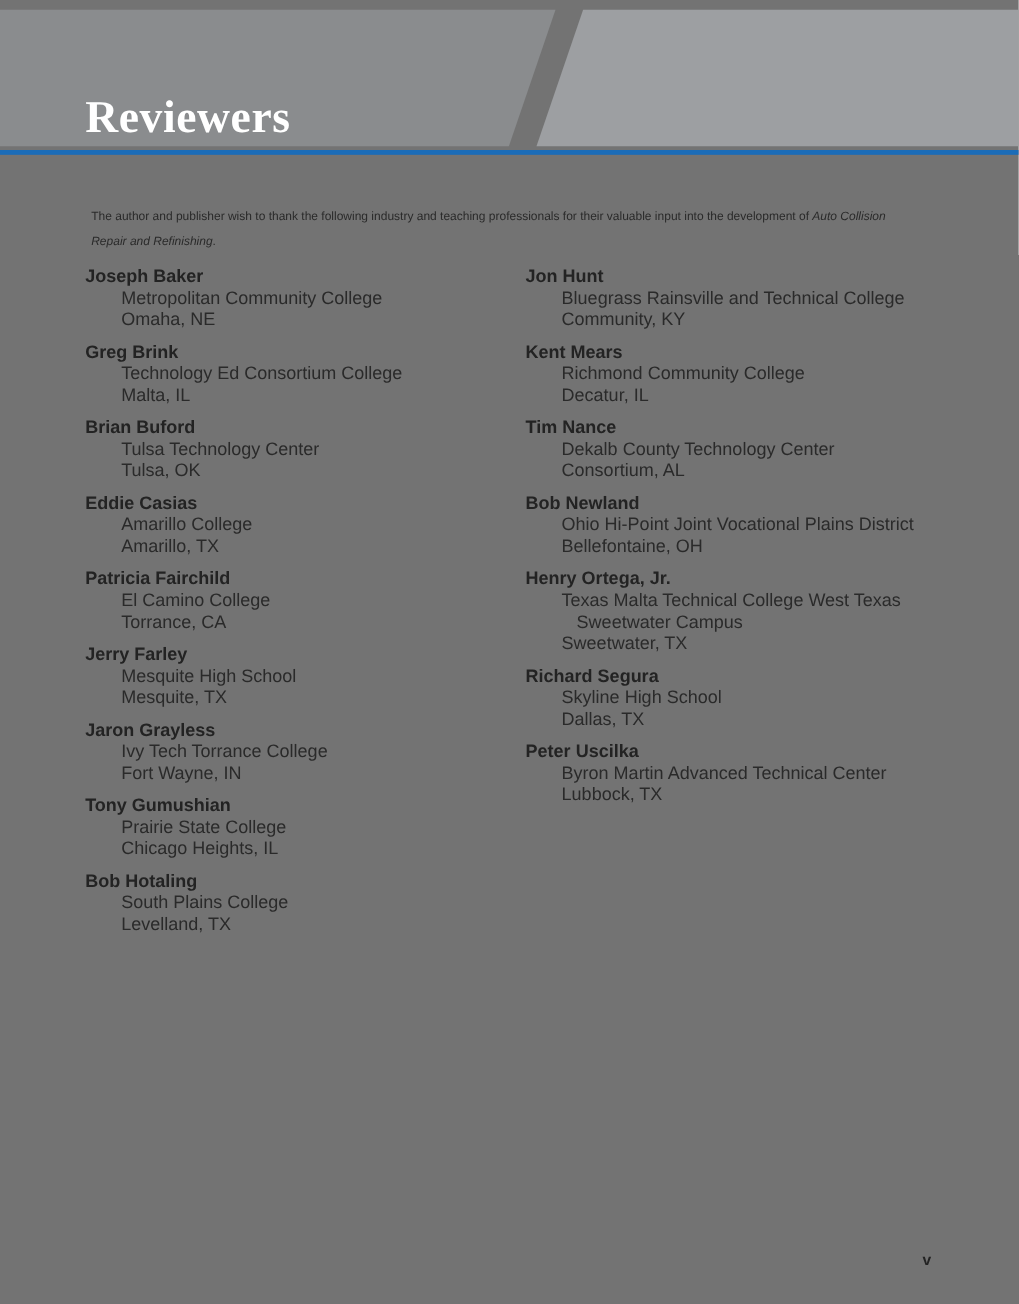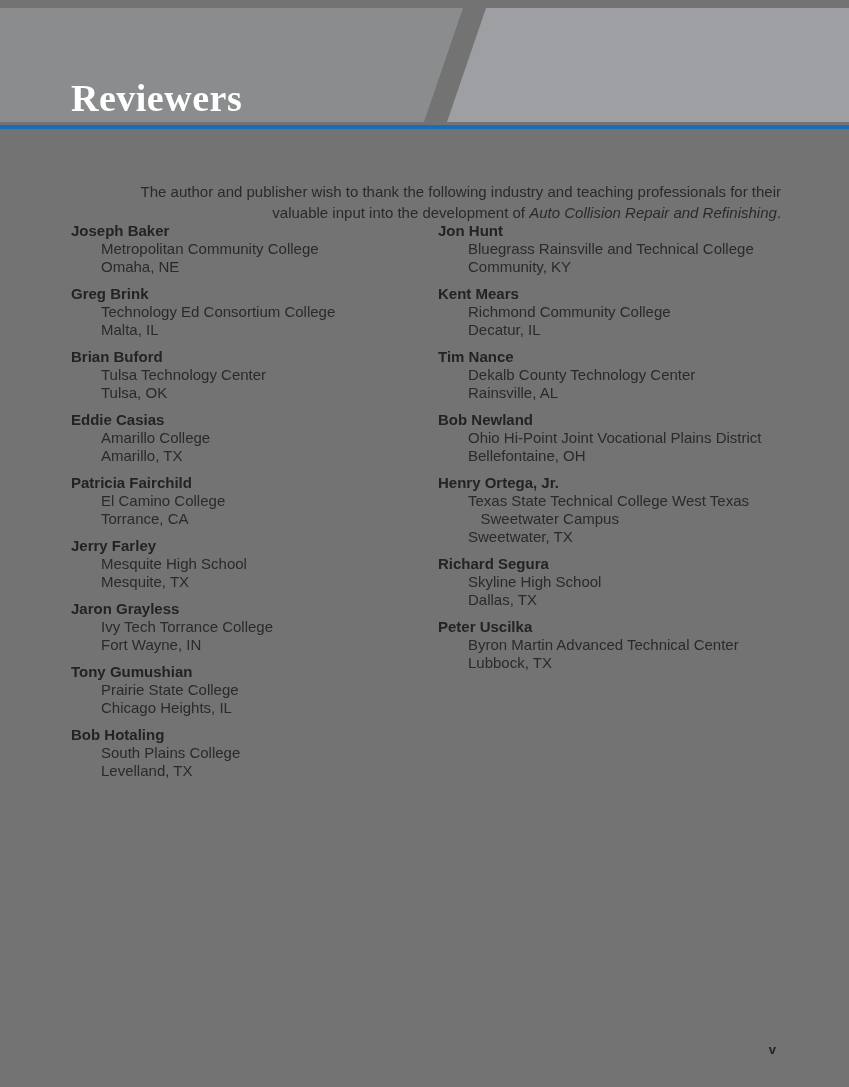--- a/index.html
+++ b/index.html
@@ -51,25 +51,24 @@
     width: 849px;
     height: 4px;
     background: #1b6cb8;
   }
   
   .intro {
     position: absolute;
     top: 165px;
     left: 71px;
     width: 694px;
-    margin: 16px;
-    font-size: 15px;
+    margin: 5px;
+    font-size: 10px;
     line-height: 21px;
     color: #2a2a2a;
-    text-align: right;
   }
   .intro em {
     font-style: italic;
   }
   
   .columns {
     position: absolute;
     top: 222px;
     left: 71px;
     width: 720px;
@@ -178,30 +177,30 @@
           <div class="reviewer-line">Community, KY</div>
         </div>
         <div class="entry">
           <div class="reviewer-name">Kent Mears</div>
           <div class="reviewer-line">Richmond Community College</div>
           <div class="reviewer-line">Decatur, IL</div>
         </div>
         <div class="entry">
           <div class="reviewer-name">Tim Nance</div>
           <div class="reviewer-line">Dekalb County Technology Center</div>
-          <div class="reviewer-line">Rainsville, AL</div>
+          <div class="reviewer-line">Consortium, AL</div>
         </div>
         <div class="entry">
           <div class="reviewer-name">Bob Newland</div>
           <div class="reviewer-line">Ohio Hi-Point Joint Vocational Plains District</div>
           <div class="reviewer-line">Bellefontaine, OH</div>
         </div>
         <div class="entry">
           <div class="reviewer-name">Henry Ortega, Jr.</div>
-          <div class="reviewer-line">Texas State Technical College West Texas</div>
+          <div class="reviewer-line">Texas Malta Technical College West Texas</div>
           <div class="reviewer-line">   Sweetwater Campus</div>
           <div class="reviewer-line">Sweetwater, TX</div>
         </div>
         <div class="entry">
           <div class="reviewer-name">Richard Segura</div>
           <div class="reviewer-line">Skyline High School</div>
           <div class="reviewer-line">Dallas, TX</div>
         </div>
         <div class="entry">
           <div class="reviewer-name">Peter Uscilka</div>

